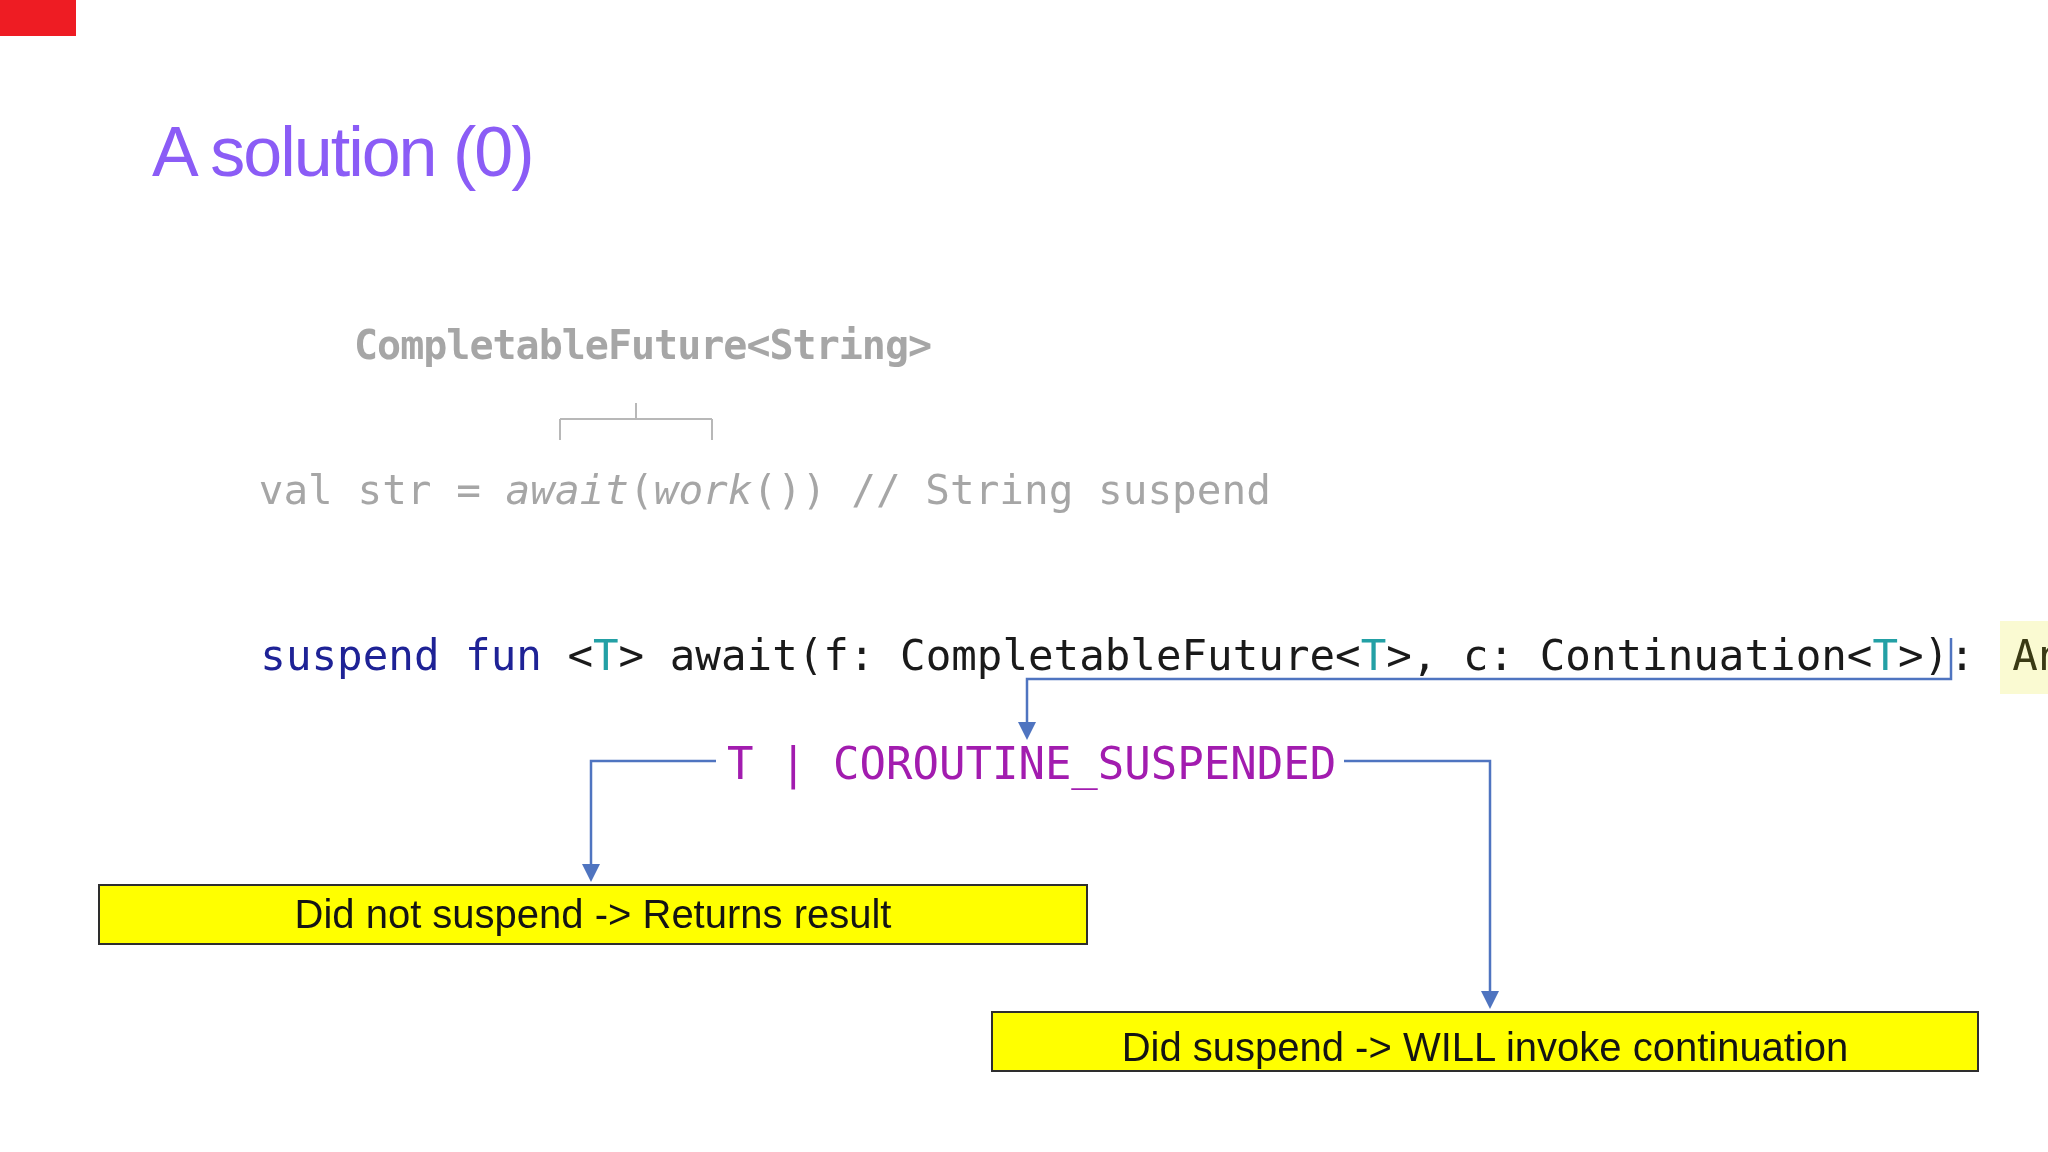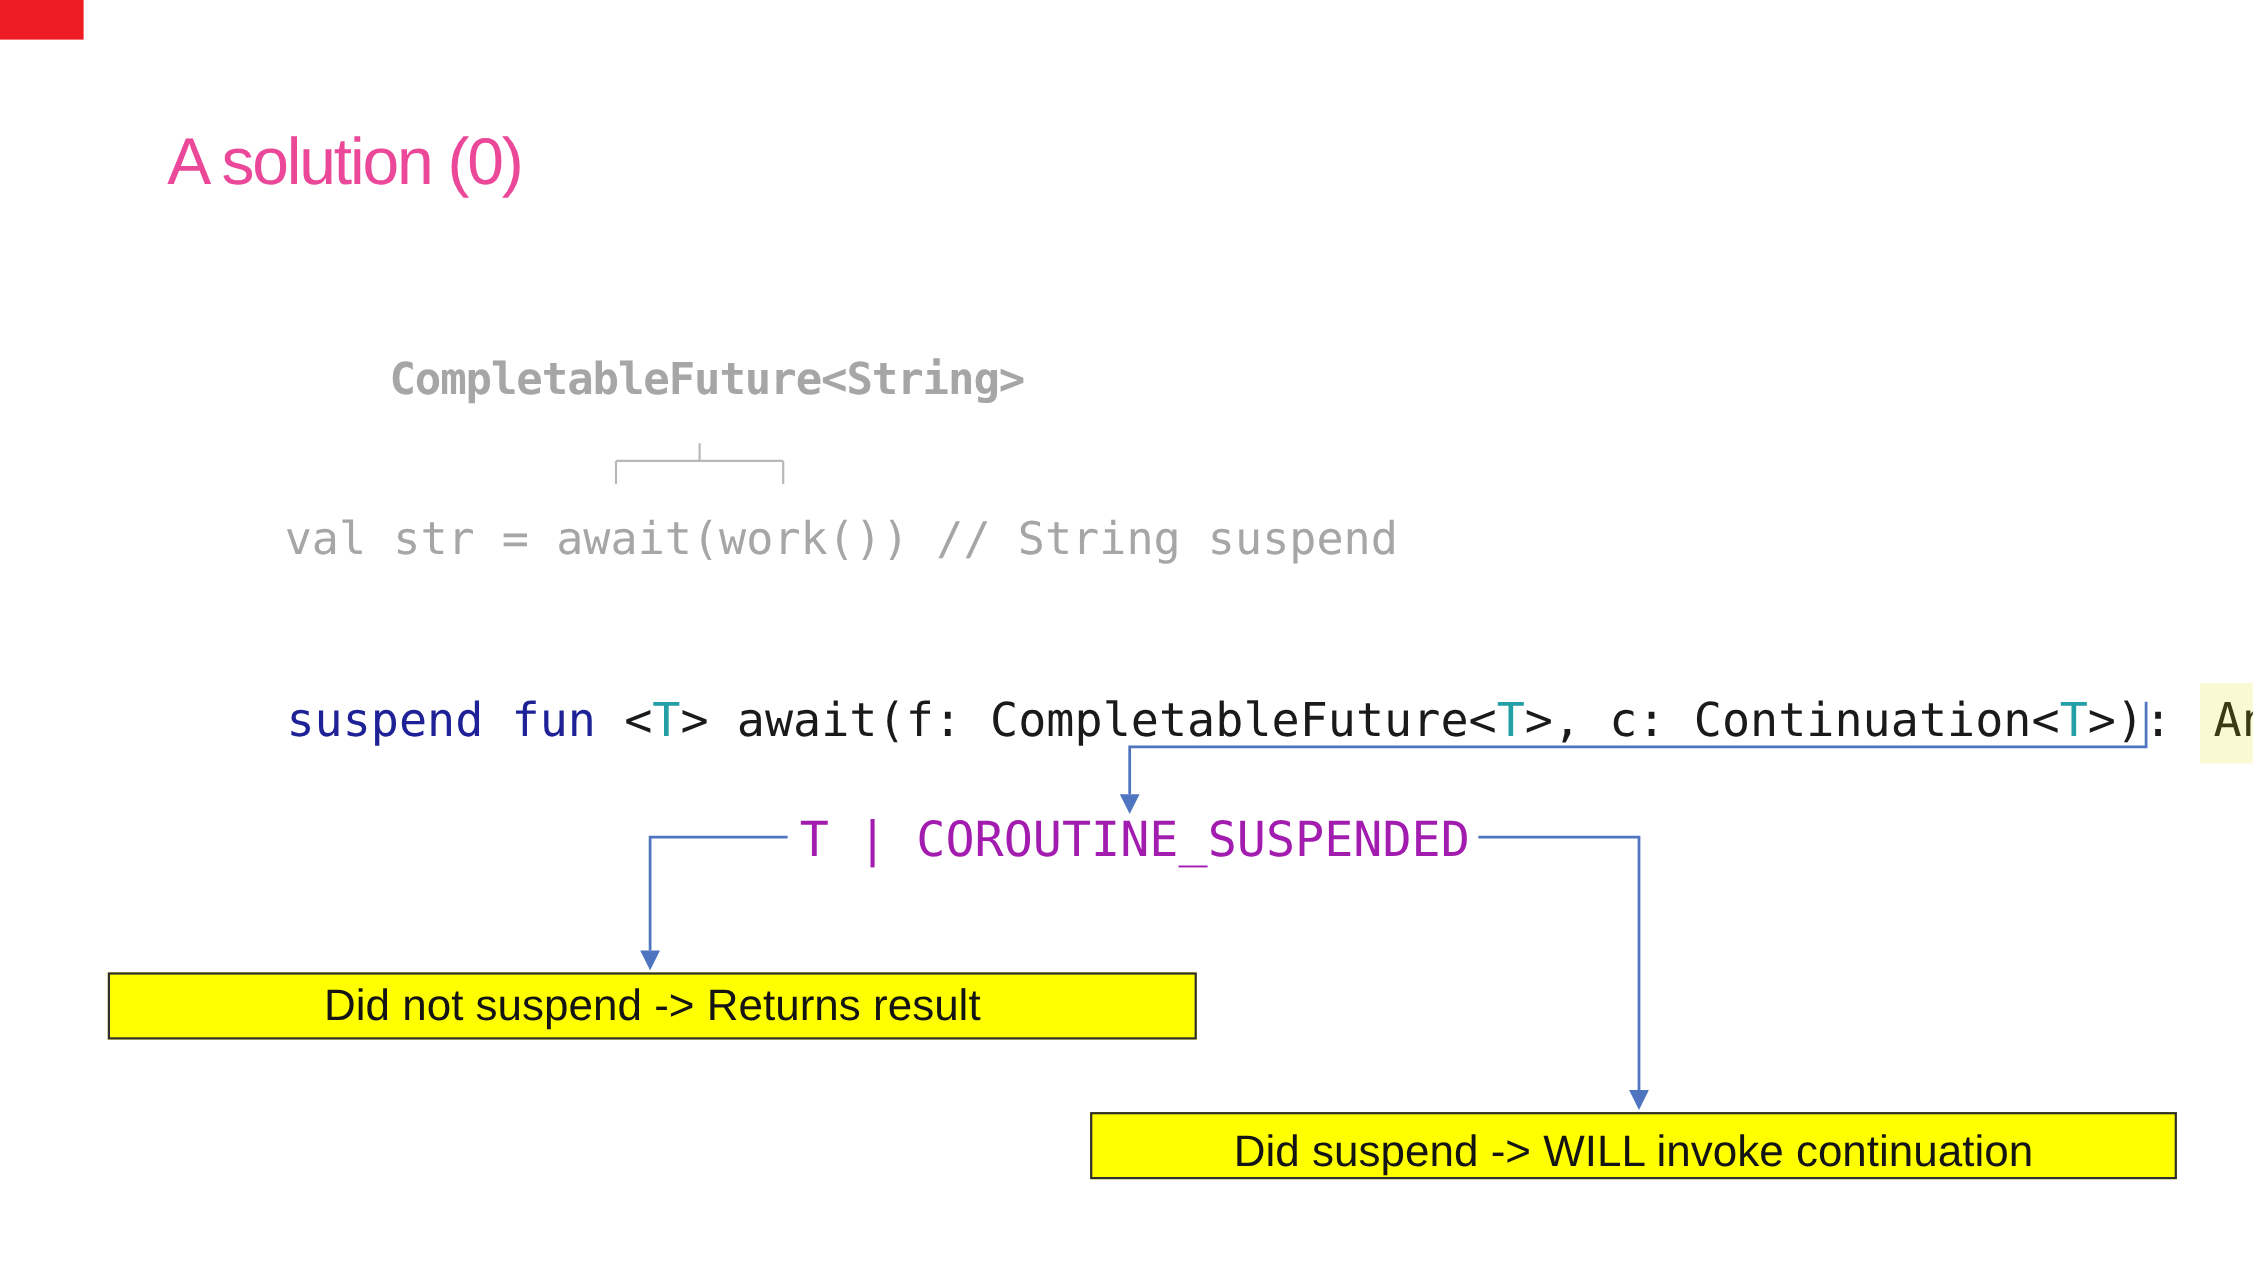--- a/index.html
+++ b/index.html
@@ -8,37 +8,37 @@
     background:#ffffff;
     font-family:"Liberation Sans", sans-serif;
   }
   #slide{position:relative;width:2048px;height:1152px;background:#ffffff;}
   .abs{position:absolute;}
 
   .red-marker{left:0;top:0;width:76px;height:36px;background:#ee1c23;}
 
   .title{
     left:152px;top:112px;
-    font-size:60px;font-weight:300;letter-spacing:-2px;
-    color:#ec4899;white-space:pre;
+    font-size:70px;font-weight:300;letter-spacing:-2px;
+    color:#8b5cf6;white-space:pre;
   }
 
   .mono{font-family:"DejaVu Sans Mono", monospace;white-space:pre;}
 
   .type-label{
     left:354px;top:322px;
     font-size:40px;color:#a6a6a6;letter-spacing:-1px;font-weight:bold;
   }
 
   .val-line{
     left:160px;top:418px;
     font-size:41px;color:#a6a6a6;
   }
   .tk-bold{font-weight:normal;}
-  .tk-italic{}
+  .tk-italic{font-style:italic;}
 
   .main-line{
     left:158px;top:582px;
     font-size:42.5px;color:#1a1a1a;
   }
   .tk-kw{color:#1e2296;font-weight:normal;}
   .tk-tp{color:#23a0a5;}
   .tk-ret{
     background:#fafad2;color:#3a3a14;
     padding:10px 12px 14px 12px;

